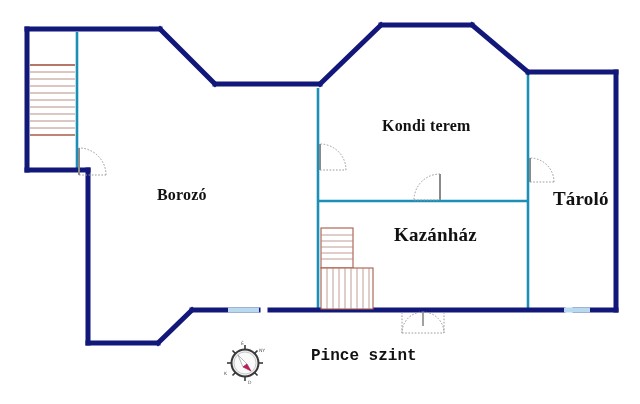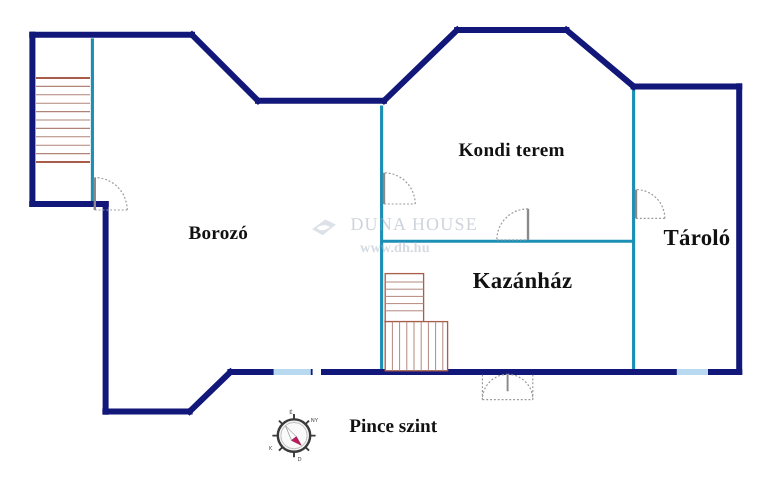--- a/index.html
+++ b/index.html
@@ -220,30 +220,22 @@
 
     </g>
 
   </svg>
 
   <div class="room-label big" style="left:157px; top:186px;">Borozó</div>
   <div class="room-label big" style="left:370px; top:117px;margin-left:12px;">Kondi terem</div>
   <div class="room-label mid" style="left:553px; top:188px;">Tároló</div>
   <div class="room-label mid" style="left:394px; top:224px;">Kazánház</div>
 
-  <div class="floor-title" style="left:291px; top:347px;">Pince szint</div>
-
-  <div id="watermark">
-    <svg id="wm-logo" viewBox="0 0 30 20">
-      <path d="M2 11 L13 3 L22 7 L11 16 Z" fill="#b9c4d2"></path>
-      <path d="M6 10 C9 7, 14 7, 17 9 C14 12, 9 13, 6 10 Z" fill="#ffffff"></path>
-    </svg>
-    <div id="wm-text">DUNA HOUSE</div>
-    <div id="wm-url">www.dh.hu</div>
-  </div>
+  <div class="floor-title" style="left:311px; top:347px;font-family:Liberation Mono, monospace;">Pince szint</div>
+
 
   <svg id="compass" viewBox="0 0 48 48">
 
     <g stroke="#3a3a3a" stroke-width="1.6">
       <line x1="24" y1="6" x2="24" y2="11"></line>
       <line x1="24" y1="37" x2="24" y2="42"></line>
       <line x1="6" y1="24" x2="11" y2="24"></line>
       <line x1="37" y1="24" x2="42" y2="24"></line>
       <line x1="11.5" y1="11.5" x2="14.6" y2="14.6"></line>
       <line x1="33.4" y1="14.6" x2="36.5" y2="11.5"></line>

